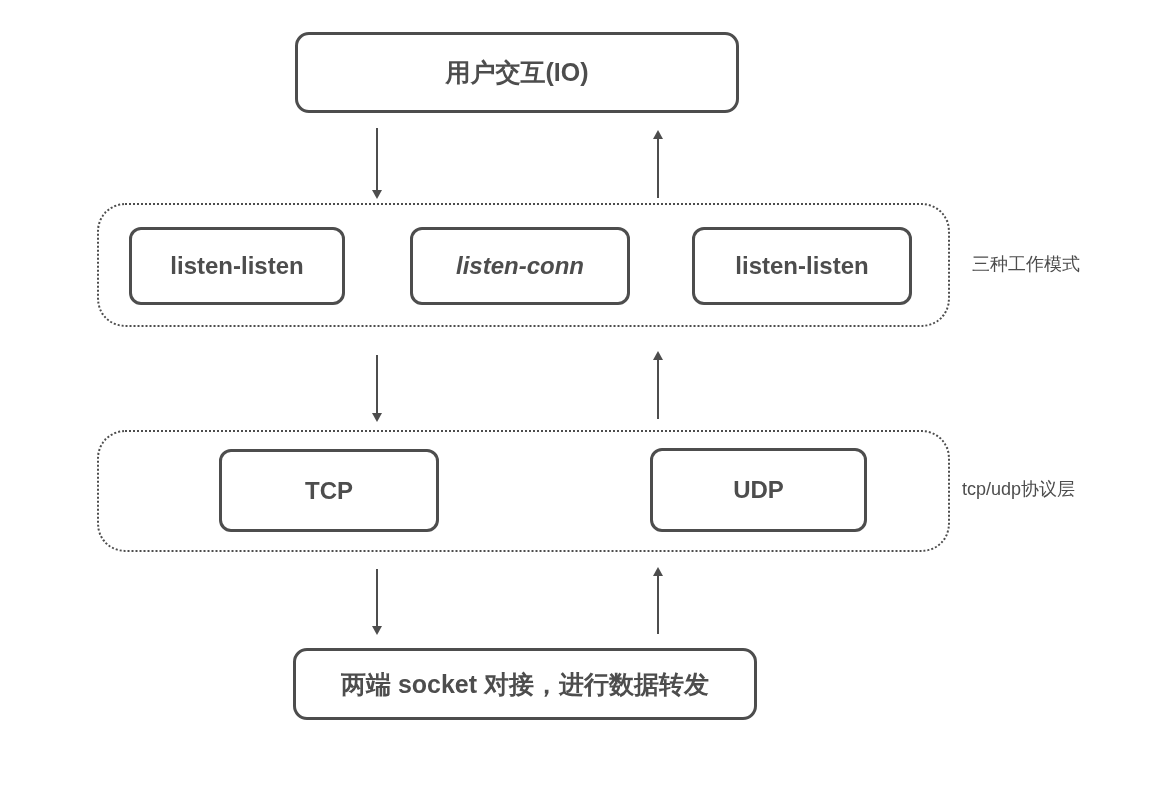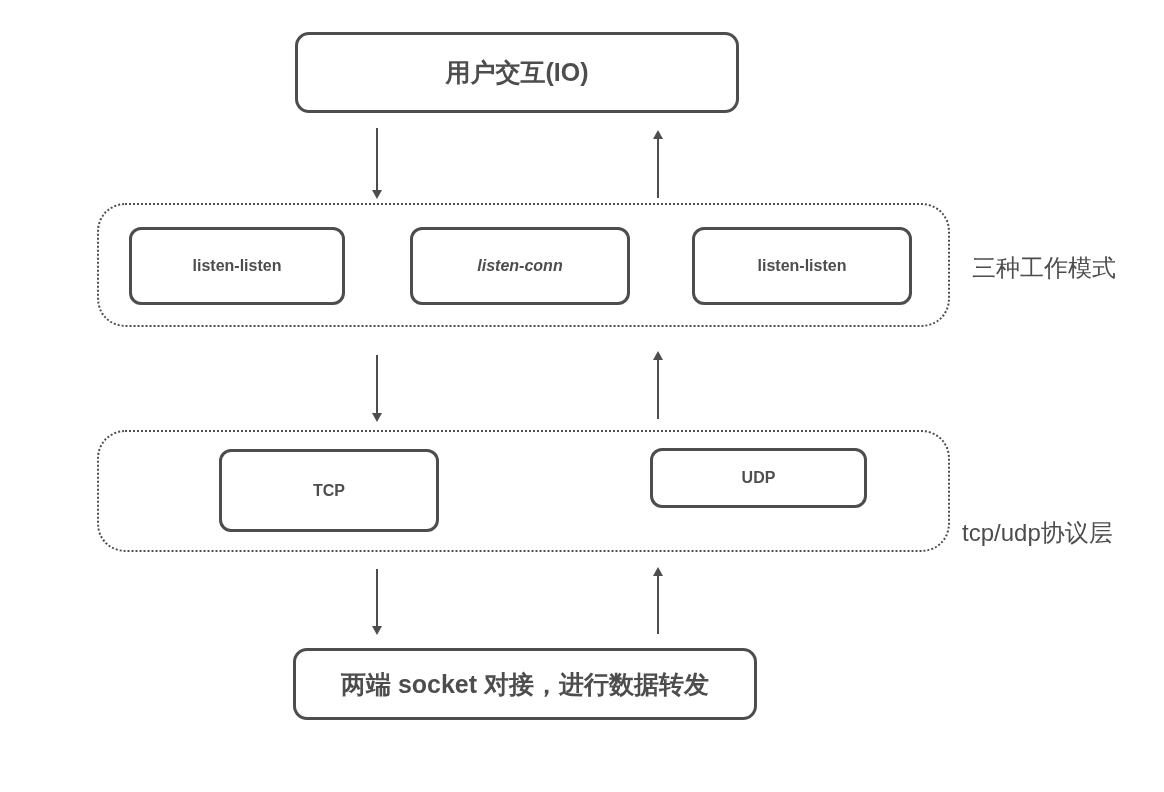--- a/index.html
+++ b/index.html
@@ -49,39 +49,39 @@
   .subnode {
     position: absolute;
     border: 3px solid var(--stroke);
     border-radius: 12px;
     background: var(--bg);
     display: flex;
     align-items: center;
     justify-content: center;
     color: var(--stroke);
     font-weight: bold;
-    font-size: 16px;
+    font-size: 24px;
     white-space: nowrap;
   }
   .mode-1 { left: 30px;  top: 22px; width: 216px; height: 78px; }
   .mode-2 { left: 311px; top: 22px; width: 220px; height: 78px; font-style: italic; }
   .mode-3 { left: 593px; top: 22px; width: 220px; height: 78px; }
   .proto-tcp { left: 120px; top: 17px; width: 220px; height: 83px; }
-  .proto-udp { left: 551px; top: 16px; width: 217px; height: 60px; }
+  .proto-udp { left: 551px; top: 16px; width: 217px; height: 84px; }
 
   .annotation {
     position: absolute;
     color: var(--stroke);
-    font-size: 24px;
+    font-size: 18px;
     font-weight: normal;
     white-space: nowrap;
     text-align: center;
   }
   .annotation-modes    { left: 972px; top: 252px; }
-  .annotation-protocol { left: 962px; top: 477px; margin-top: 40px; }
+  .annotation-protocol { left: 962px; top: 477px; }
 
   .arrow { position: absolute; width: 10px; }
   .arrow .shaft {
     position: absolute;
     left: 4px;
     width: 2px;
     background: var(--stroke);
   }
   .arrow .head {
     position: absolute;

